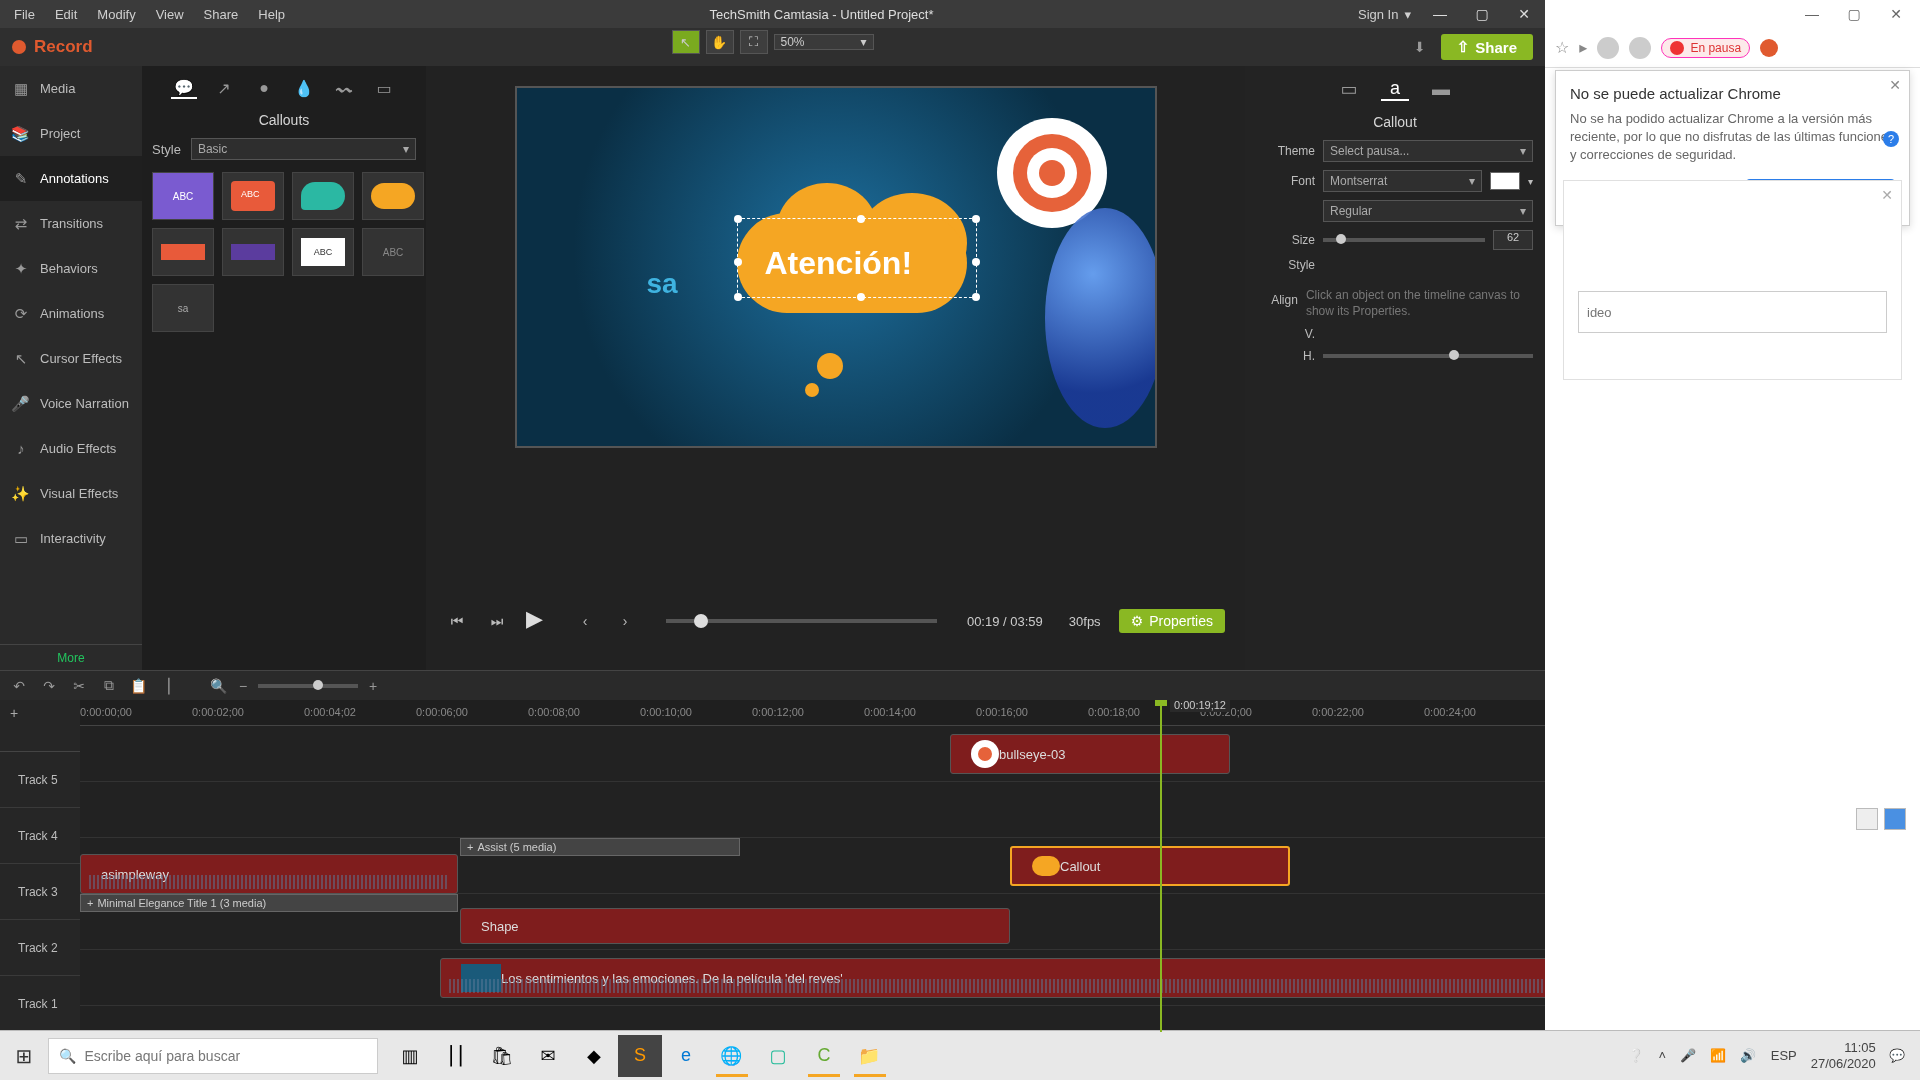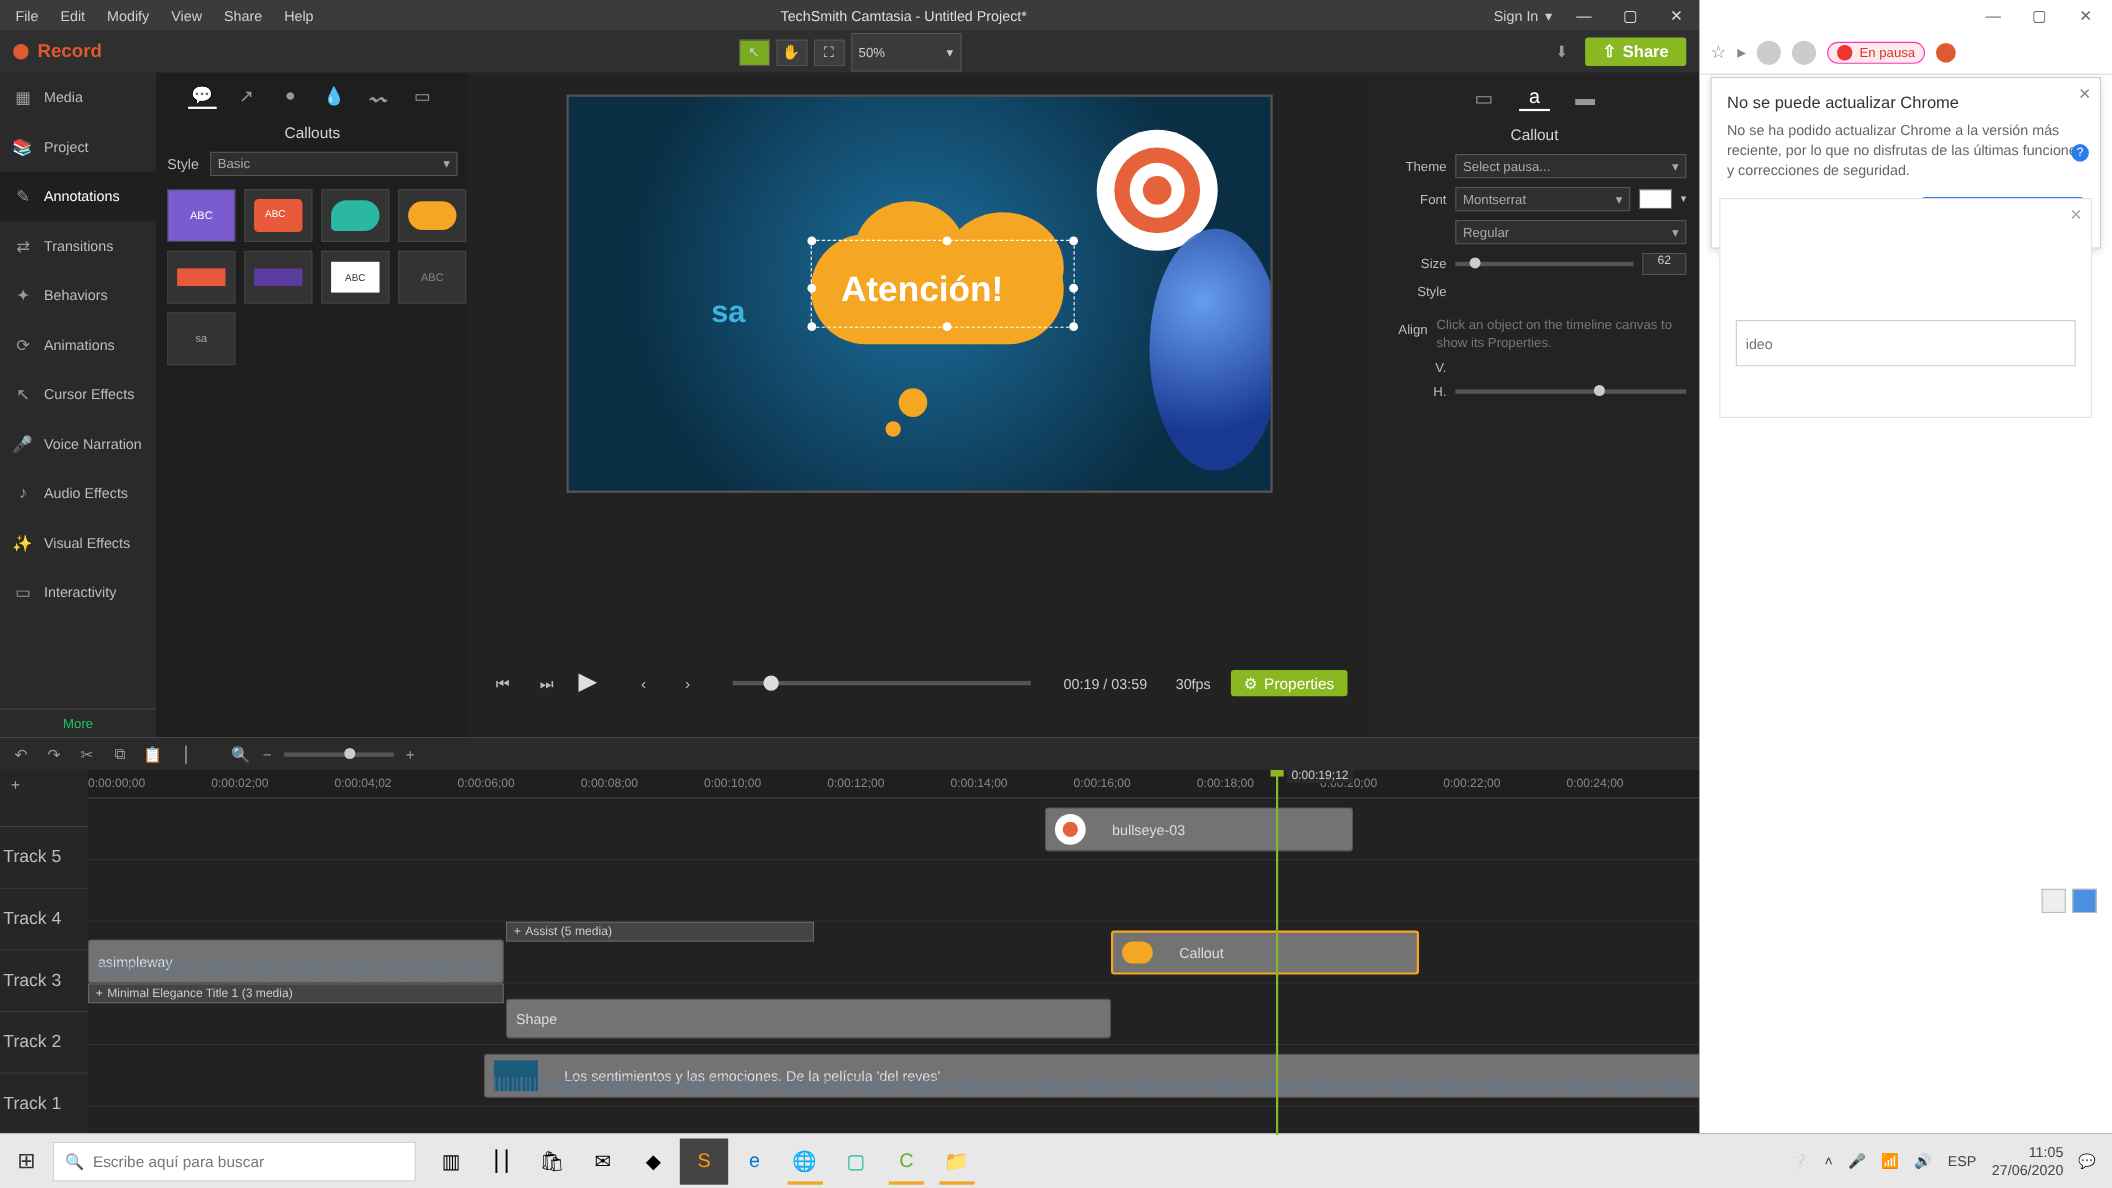--- a/index.html
+++ b/index.html
@@ -15,21 +15,21 @@
 .signin{color:#cfcfcf;font-size:13px;display:flex;align-items:center;gap:6px;margin-right:8px}
 .winbtn{width:42px;height:28px;display:flex;align-items:center;justify-content:center;color:#ddd;font-size:14px}
 .winbtn.close{color:#ddd}
 
 .toolbar{height:38px;background:#2f2f2f;display:flex;align-items:center;padding:0 12px;gap:10px}
 .record-btn{background:#2f2f2f;border:none;color:#e05a2f;display:flex;align-items:center;gap:8px;font-size:17px;font-weight:600}
 .record-dot{width:14px;height:14px;border-radius:50%;background:#e05a2f}
 .toolbar-center{position:absolute;left:50%;transform:translateX(-50%);display:flex;align-items:center;gap:6px;top:30px}
 .tb-icon{width:28px;height:24px;background:#3e3e3e;border:1px solid #555;display:flex;align-items:center;justify-content:center;font-size:13px;color:#ccc}
 .tb-icon.sel{background:#7aaa1f}
-.zoom-dd{width:100px;height:35px;background:#3a3a3a;border:1px solid #555;color:#ccc;font-size:12px;padding:2px 6px;display:flex;align-items:center;justify-content:space-between}
+.zoom-dd{width:100px;height:16px;background:#3a3a3a;border:1px solid #555;color:#ccc;font-size:12px;padding:2px 6px;display:flex;align-items:center;justify-content:space-between}
 .toolbar-right{margin-left:auto;display:flex;align-items:center;gap:12px}
 .share-btn{background:#8ab823;color:#fff;padding:4px 16px;border-radius:3px;font-size:15px;display:flex;align-items:center;gap:6px;font-weight:600}
 
 .main-area{display:flex;height:604px}
 
 .shelf{width:142px;background:#2a2a2a;display:flex;flex-direction:column}
 .shelf-item{height:45px;display:flex;align-items:center;gap:10px;padding-left:12px;font-size:13px;color:#bdbdbd}
 .shelf-item.sel{background:#1f1f1f;color:#fff}
 .shelf-icon{width:18px;height:18px;display:flex;align-items:center;justify-content:center;color:#999;font-size:15px}
 .shelf-more{height:26px;text-align:center;font-size:12px;color:#22c55e;border-top:1px solid #444;display:flex;align-items:center;justify-content:center}
@@ -92,29 +92,29 @@
 .timeline-tools{height:30px;background:#2a2a2a;display:flex;align-items:center;padding:0 10px;gap:12px;border-top:1px solid #444}
 .tt-icon{width:18px;height:18px;color:#999;font-size:14px;display:flex;align-items:center;justify-content:center}
 .tt-zoom{display:flex;align-items:center;gap:6px;margin-left:20px}
 .tt-zoom-slider{width:100px;height:4px;background:#555;position:relative}
 .tt-zoom-slider .kn{position:absolute;left:55%;top:-4px;width:10px;height:10px;border-radius:50%;background:#ccc}
 
 .timeline{height:332px;background:#222;display:flex}
 .track-heads{width:80px;background:#262626}
 .track-add{height:26px;display:flex;align-items:center;padding-left:10px;gap:6px;font-size:14px;color:#aaa}
 .ruler-h{height:26px;border-bottom:1px solid #444}
-.track-head{height:56px;border-bottom:1px solid #3a3a3a;display:flex;align-items:center;padding-left:3px;font-size:16px;color:#bdbdbd}
+.track-head{height:56px;border-bottom:1px solid #3a3a3a;display:flex;align-items:center;padding-left:18px;font-size:12px;color:#bdbdbd}
 .tracks{flex:1;position:relative;overflow:hidden}
 .ruler{height:26px;background:#1f1f1f;position:relative;font-size:11px;color:#888;border-bottom:1px solid #444}
 .ruler .tick{position:absolute;top:6px}
 .playhead{position:absolute;top:0;left:1080px;width:2px;height:100%;background:#8ab823;z-index:5}
 .playhead::before{content:"";position:absolute;top:-2px;left:-5px;width:12px;height:8px;background:#8ab823}
 .playhead-label{position:absolute;top:-2px;left:1090px;font-size:11px;color:#ccc;background:#2a2a2a;padding:1px 4px;z-index:6}
 .track{height:56px;border-bottom:1px solid #333;position:relative}
-.clip{position:absolute;height:40px;top:8px;background:#737373;border:1px solid #555;border-radius:3px;display:flex;align-items:center;padding:0 8px;font-size:13px;color:#ddd;gap:24px;overflow:hidden}
+.clip{position:absolute;height:40px;top:8px;background:#7f1d1d;border:1px solid #555;border-radius:3px;display:flex;align-items:center;padding:0 20px;font-size:13px;color:#ddd;gap:0;overflow:hidden}
 .clip.sel{border:2px solid #f5a623}
 .clip .wave{position:absolute;left:8px;right:8px;bottom:4px;height:14px;background:repeating-linear-gradient(90deg,#5c7a99 0 2px,transparent 2px 4px);opacity:0.5}
 .clip-icon{width:28px;height:28px;border-radius:50%;background:#fff;display:flex;align-items:center;justify-content:center;flex-shrink:0}
 .subclip{position:absolute;height:18px;top:0;background:#444;border:1px solid #666;font-size:11px;color:#ccc;padding:0 6px;display:flex;align-items:center;gap:4px}
 
 
 .rightwin{position:absolute;left:1545px;top:0;width:375px;height:1030px;background:#fff}
 .rw-title{height:28px;display:flex;justify-content:flex-end;align-items:center;padding-right:4px;gap:2px}
 .rw-wb{width:40px;height:26px;display:flex;align-items:center;justify-content:center;font-size:14px;color:#666}
 .rw-toolbar{height:40px;border-bottom:1px solid #ddd;display:flex;align-items:center;padding:0 10px;gap:10px}

